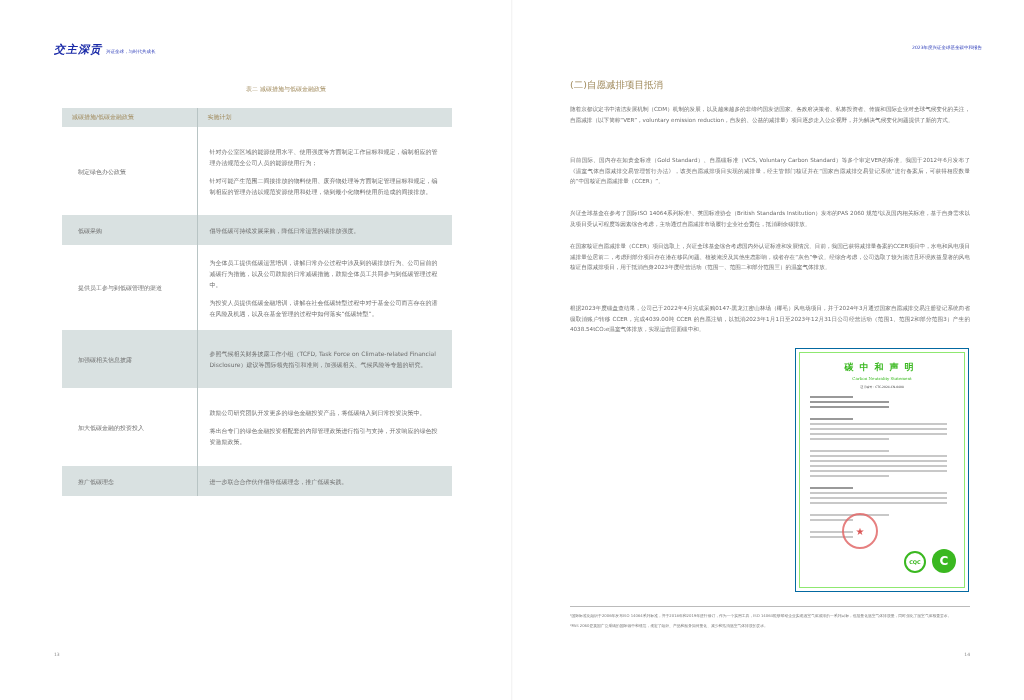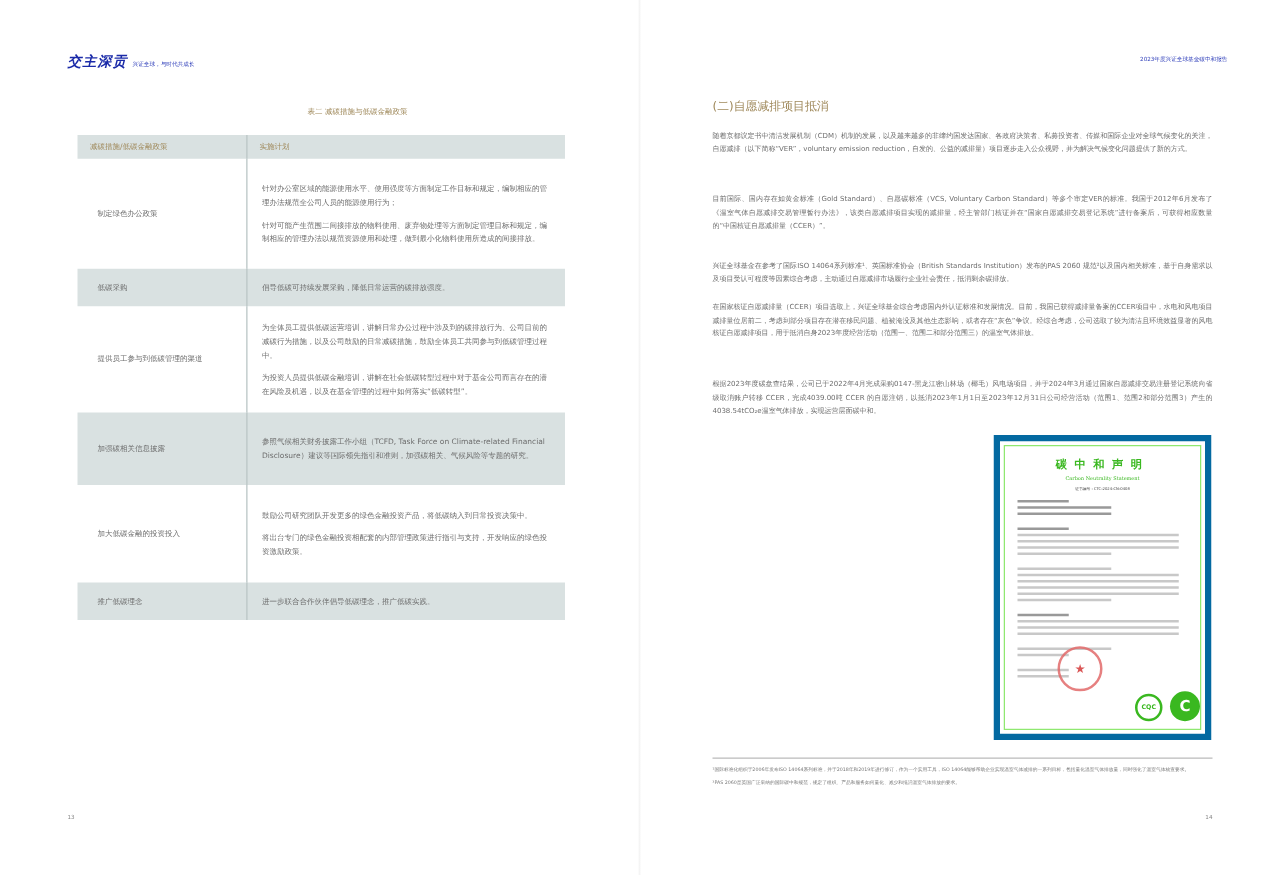--- a/index.html
+++ b/index.html
@@ -30,21 +30,21 @@
   .plan p + p { margin-top: 7px; }
 
   
   .page-num { position: absolute; top: 652px; font-size: 4.5px; color: #888; }
 
   
   .section-title { position: absolute; left: 570px; top: 79px; font-size: 9.5px; color: #a08a5c; font-weight: normal; }
   .body-text { position: absolute; left: 570px; width: 400px; font-size: 5.6px; line-height: 10.5px; color: #6d6d6d; text-align: justify; }
 
   
-  .cert { position: absolute; left: 795px; top: 348px; width: 174px; height: 244px; border: 5px solid #0369a1; padding: 3px; background: #ffffff; }
+  .cert { position: absolute; left: 795px; top: 348px; width: 174px; height: 244px; border: 1px solid #0369a1; padding: 3px; background: #ffffff; }
   .cert-inner { width: 100%; height: 100%; border: 1px solid #8fe870; position: relative; padding: 8px 10px; overflow: hidden; }
   .cert-title { text-align: center; font-size: 9px; color: #3ab820; letter-spacing: 6px; font-weight: bold; }
   .cert-subtitle { text-align: center; font-size: 4px; color: #3ab820; font-family: "DejaVu Serif", serif; margin-top: 2px; }
   .cert-no { text-align: center; font-size: 3px; color: #444; margin-top: 4px; }
   .cert-line { height: 2px; background: #c8c8c8; margin: 3px 0; }
   .cert-line.dark { background: #999; }
   .cert-line.short { width: 30%; }
   .cert-line.mid { width: 55%; }
   .cert-line.long { width: 95%; }
   .cert-gap { height: 4px; }

